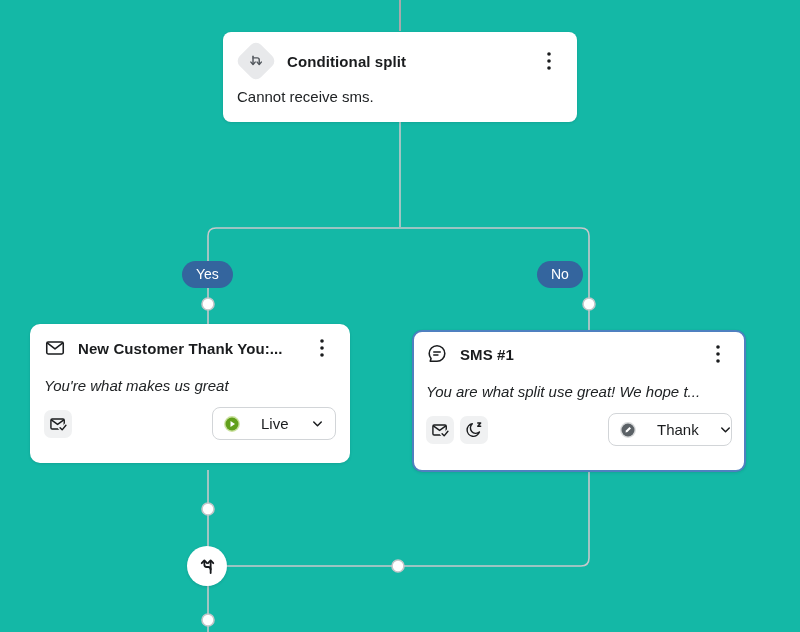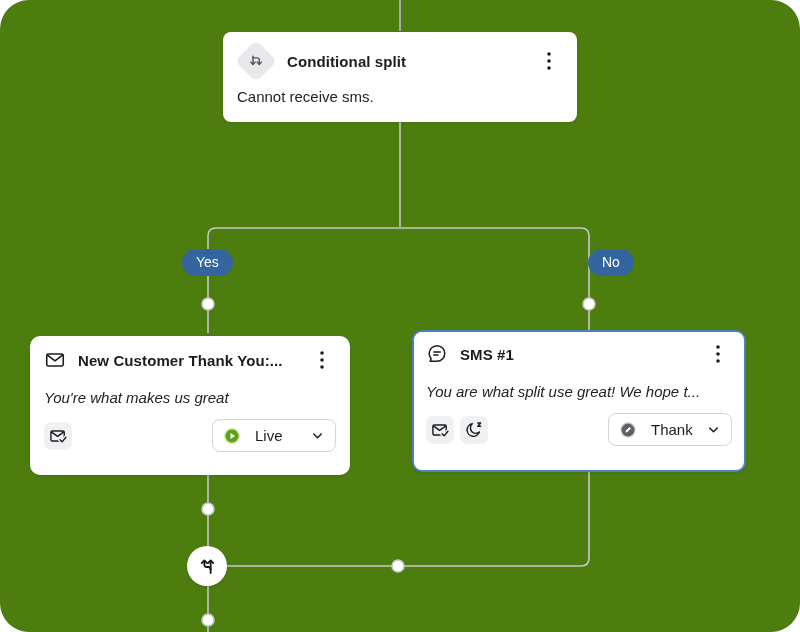--- a/index.html
+++ b/index.html
@@ -3,23 +3,22 @@
 <meta charset="utf-8">
 <style>
   * { margin: 0; padding: 0; box-sizing: border-box; }
   html, body { width: 800px; height: 632px; }
   body { font-family: "Liberation Sans", "DejaVu Sans", sans-serif; }
 
   .canvas {
     position: relative;
     width: 800px;
     height: 632px;
-    background: #4d7c0f;
+    background: #14b8a6;
     overflow: hidden;
-    border-radius: 29px;
   }
 
   
   svg.wires {
     position: absolute;
     inset: 0;
     z-index: 1;
   }
   .wire { fill: none; stroke: #c6c8cb; stroke-width: 1.6; }
   .wire-dark { fill: none; stroke: #a7a9ac; stroke-width: 2; }
@@ -79,54 +78,55 @@
     width: 30px; height: 30px;
     background: #e8e9eb;
     border-radius: 7px;
     transform: rotate(45deg);
     display: flex; align-items: center; justify-content: center;
     margin: 3px 16px 3px 4px; flex: none;
   }
   .diamond svg { transform: rotate(-45deg); }
 
   
-  .email-card { left: 30px;  top: 336px; width: 320px; height: 139px; }
+  .email-card { left: 30px;  top: 324px; width: 320px; height: 139px; }
   .sms-card   { left: 412px; top: 330px; width: 334px; height: 142px; }
   .node-icon { margin-right: 12px; flex: none; display: flex; }
   .msg .card-body { margin-top: 16px; font-style: italic; }
 
   
   .status-btn {
     display: flex; align-items: center;
     width: 124px; height: 33px;
     background: #fff;
     border: 1px solid #d2d5d8;
     border-radius: 8px;
     padding: 0 10px 0 9px;
     cursor: pointer;
     font-family: inherit;
     font-size: 15px;
     color: #1a1c1e;
-    gap: 13px;
+    gap: 19px;
   }
   .status-btn .chev { margin-left: auto; display: flex; }
 
   
   .pill {
     position: absolute;
     height: 27px; line-height: 27px;
     padding: 0 14px;
     background: #34659e;
     color: #ffffff;
     font-size: 14px;
     border-radius: 14px;
     z-index: 2;
+    margin-top: 12px;
   }
   .pill-yes { left: 182px; top: 249px; }
-  .pill-no  { left: 588px; top: 249px; }
+  .pill-no  { left: 537px; top: 249px; }
 
   
   .merge-node {
     position: absolute;
     left: 187px; top: 546px;
     width: 40px; height: 40px;
     background: #ffffff;
     border-radius: 50%;
     box-shadow: 0 1px 3px rgba(20,22,26,0.14);
     display: flex; align-items: center; justify-content: center;

